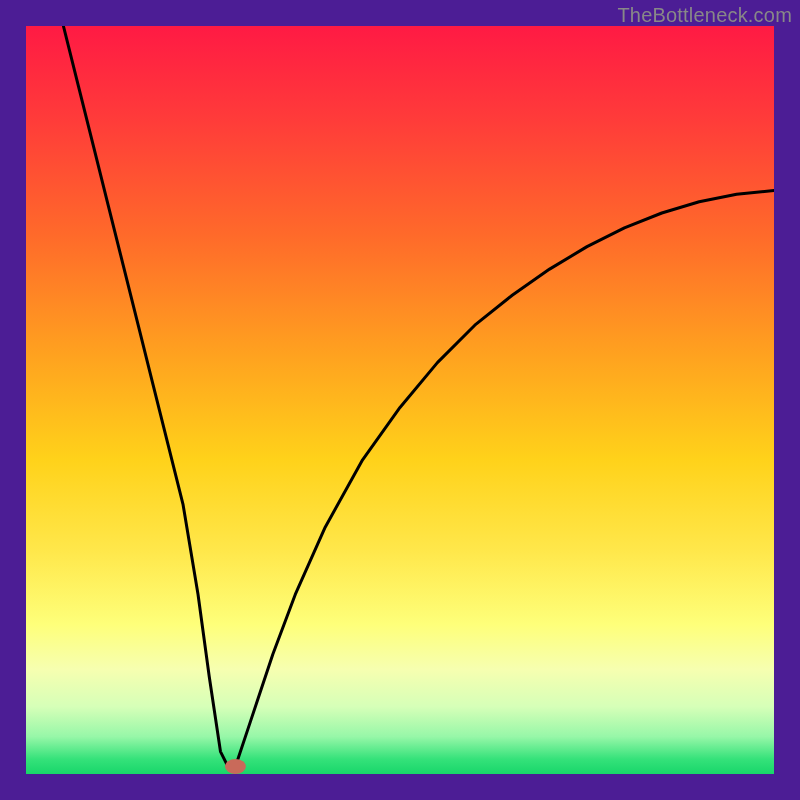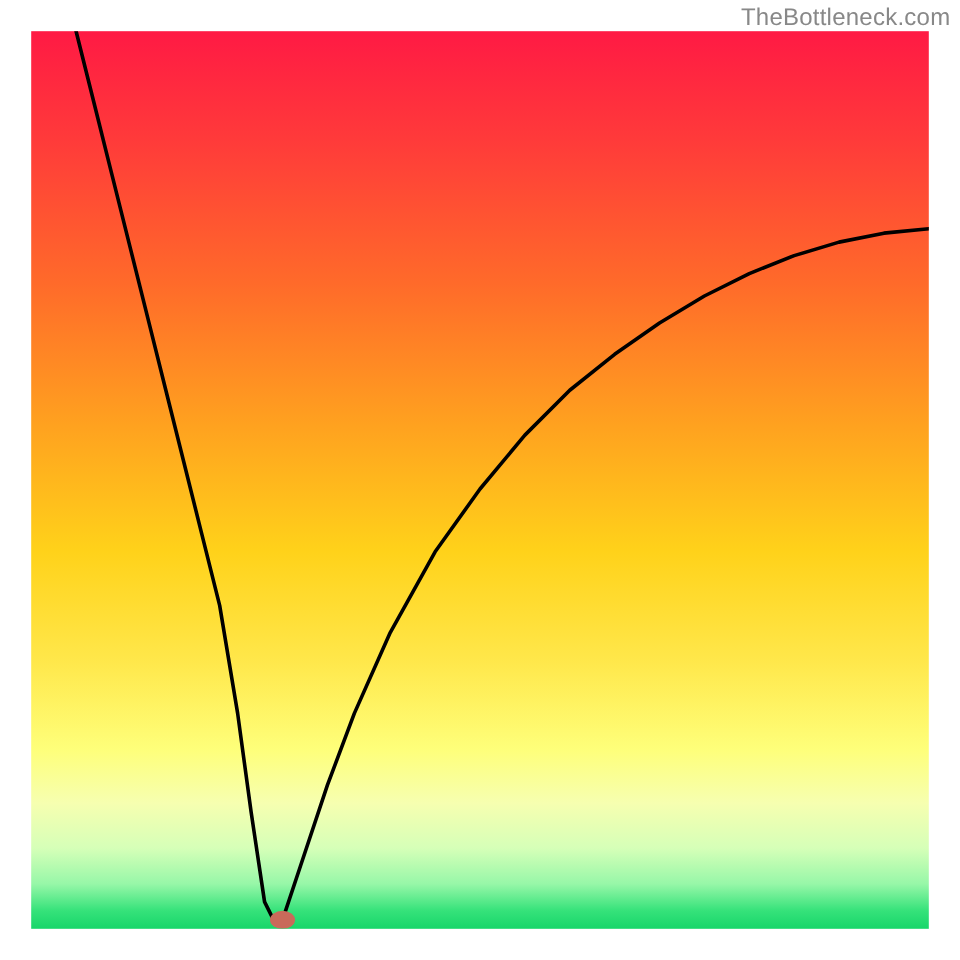--- a/index.html
+++ b/index.html
@@ -8,21 +8,21 @@
     width: 800px;
     height: 800px;
     background: #000;
     font-family: Arial, Helvetica, sans-serif;
     overflow: hidden;
   }
   .frame {
     position: relative;
     width: 800px;
     height: 800px;
-    background: #ffffff;
+    background: #4c1d95;
   }
   .plot-area {
     position: absolute;
     left: 26px;
     top: 26px;
     width: 748px;
     height: 748px;
     background: linear-gradient(to bottom,
       #ff1a44 0%,
       #ff3a3a 12%,

